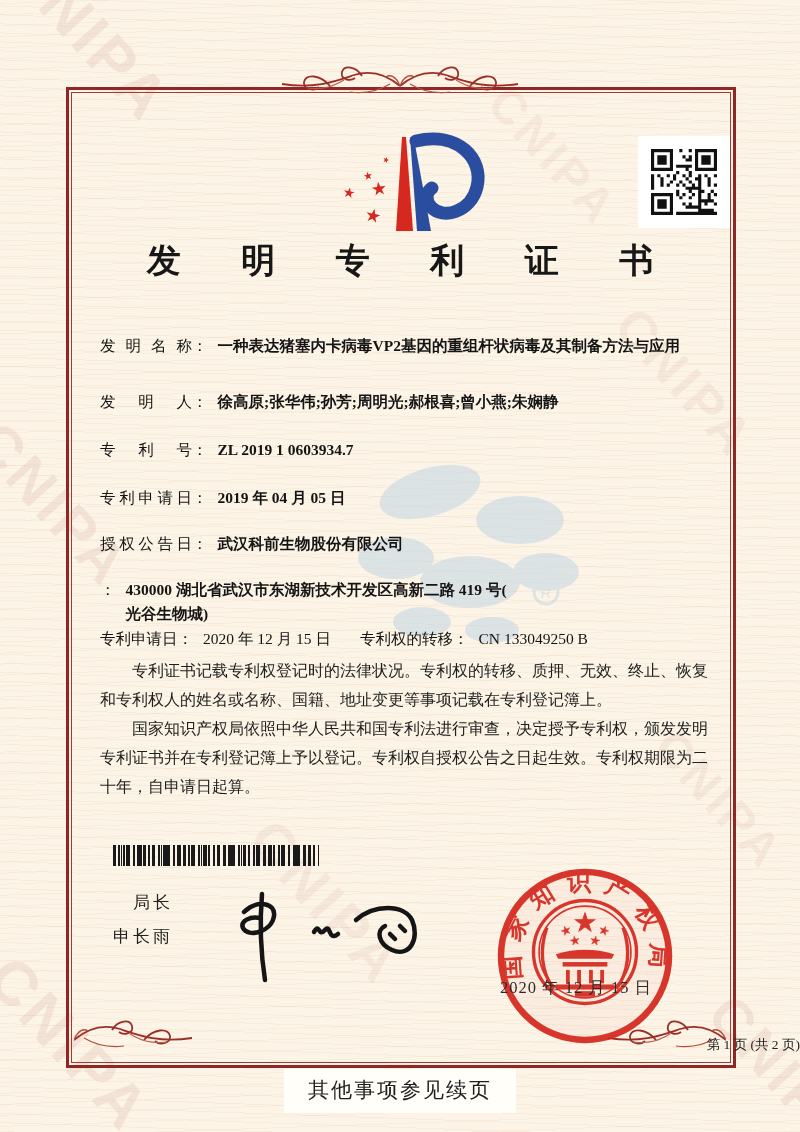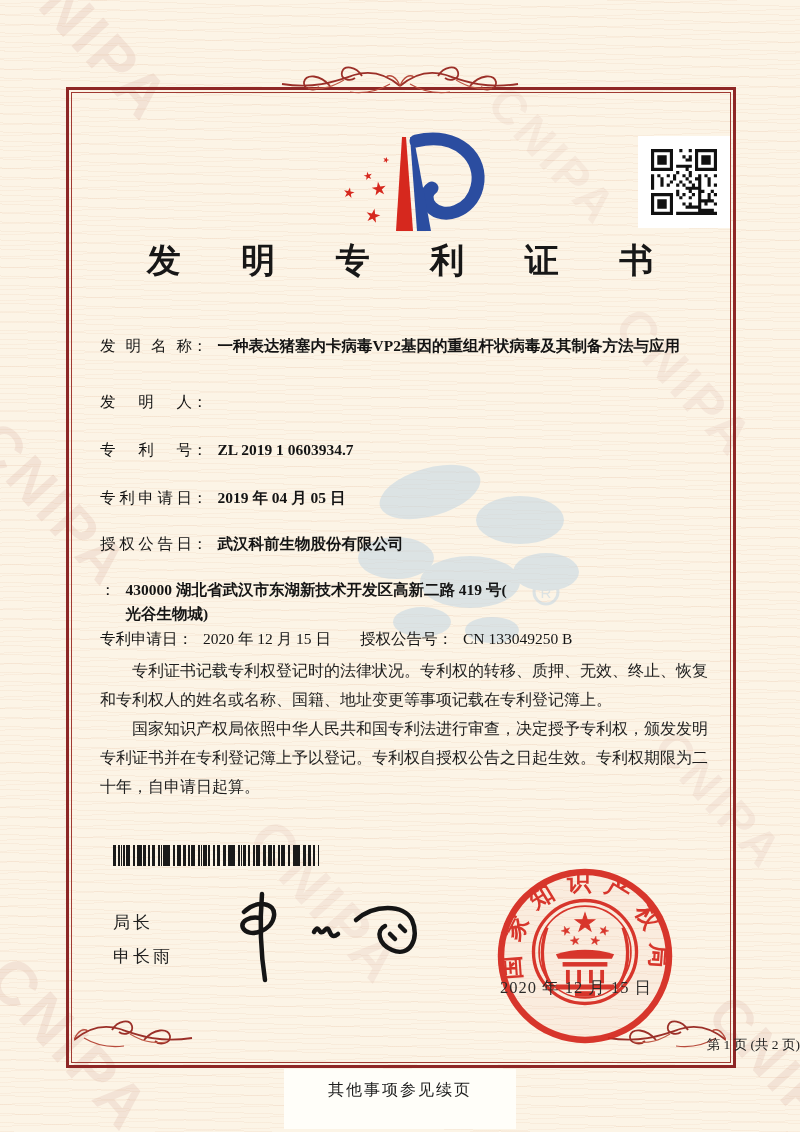--- a/index.html
+++ b/index.html
@@ -32,26 +32,26 @@
   .paras{position:absolute;left:100px;right:92px;top:656px;font-size:16px;line-height:29px;
          color:#1e1e1e;text-align:justify;}
   .paras p{margin:0;text-indent:2em;}
   
   .barcode{position:absolute;left:113px;top:845px;width:206px;height:21px;
     background-image:
       repeating-linear-gradient(90deg,#1a1a1a 0 2px,rgba(0,0,0,0) 2px 5px),
       repeating-linear-gradient(90deg,#1a1a1a 0 1px,rgba(0,0,0,0) 1px 8px),
       repeating-linear-gradient(90deg,#1a1a1a 0 3px,rgba(0,0,0,0) 3px 13px);}
   
-  .signoff{position:absolute;left:113px;top:906px;font-family:"Liberation Sans",sans-serif;
-           font-size:17px;color:#222;letter-spacing:3px;line-height:34px;}
+  .signoff{position:absolute;left:113px;top:886px;font-family:"Liberation Sans",sans-serif;
+           font-size:17px;color:#222;letter-spacing:3px;line-height:34px;text-align:right;}
   
   .page-num{position:absolute;left:0;top:1036px;width:100%;text-align:right;font-size:13.5px;color:#222;}
-  .note-box{position:absolute;left:284px;top:1069px;width:232px;height:60px;background:#fffef9;
-            text-align:center;line-height:42px;font-size:16px;color:#1e1e1e;letter-spacing:2px;}
+  .note-box{position:absolute;left:284px;top:1069px;width:232px;height:44px;background:#fffef9;
+            text-align:center;line-height:42px;font-size:21px;color:#1e1e1e;letter-spacing:2px;}
   
   .bluewm{position:absolute;left:330px;top:440px;width:280px;height:220px;opacity:.55;pointer-events:none;}
   svg{display:block;}
 </style>
 </head>
 <body>
 
 <div class="page">
 
   <div class="wm" style="left:-15px;top:-2px;font-size:62px;">CNIPA</div>
@@ -126,20 +126,21 @@
   <div class="title">发 明 专 利 证 书</div>
 
   <div class="frow" style="top:334px;">
     <span class="lt">发明名称</span>
       <span class="cl">：</span>
     <span class="val">一种表达猪塞内卡病毒VP2基因的重组杆状病毒及其制备方法与应用</span>
   </div>
   <div class="frow" style="top:390px;">
     <span class="lt">发明人</span>
       <span class="cl">：</span>
+    <span class="val">徐高原;张华伟;孙芳;周明光;郝根喜;曾小燕;朱娴静</span>
   </div>
   <div class="frow" style="top:438px;">
     <span class="lt">专利号</span>
       <span class="cl">：</span>
     <span class="val">ZL 2019 1 0603934.7</span>
   </div>
   <div class="frow" style="top:486px;">
     <span class="lt">专利申请日</span>
       <span class="cl">：</span>
     <span class="val">2019 年 04 月 05 日</span>
@@ -154,21 +155,21 @@
     <span class="val pre" style="max-width:442px;">430000 湖北省武汉市东湖新技术开发区高新二路 419 号(
 光谷生物城)</span>
   </div>
   <div class="frow" style="top:627px;">
     <span class="pair" style="width:260px;">
       <span>专利申请日</span>
         <span class="cl">：</span>
       <span>2020 年 12 月 15 日</span>
     </span>
     <span class="pair">
-      <span>授权公告号</span>
+      <span>专利权的转移</span>
         <span class="cl">：</span>
       <span>CN 133049250 B</span>
     </span>
   </div>
 
   <div class="paras">
     <p>专利证书记载专利权登记时的法律状况。专利权的转移、质押、无效、终止、恢复和专利权人的姓名或名称、国籍、地址变更等事项记载在专利登记簿上。</p>
     <p>国家知识产权局依照中华人民共和国专利法进行审查，决定授予专利权，颁发发明专利证书并在专利登记簿上予以登记。专利权自授权公告之日起生效。专利权期限为二十年，自申请日起算。</p>
   </div>
 

